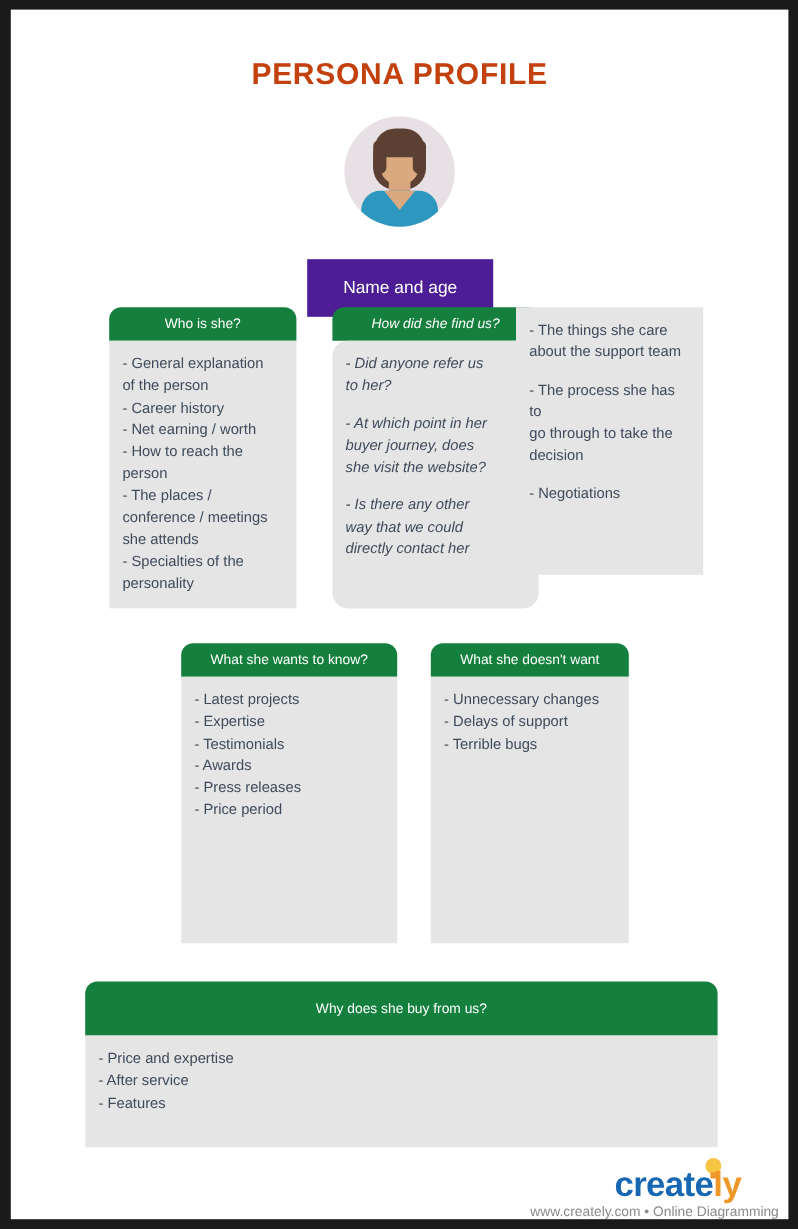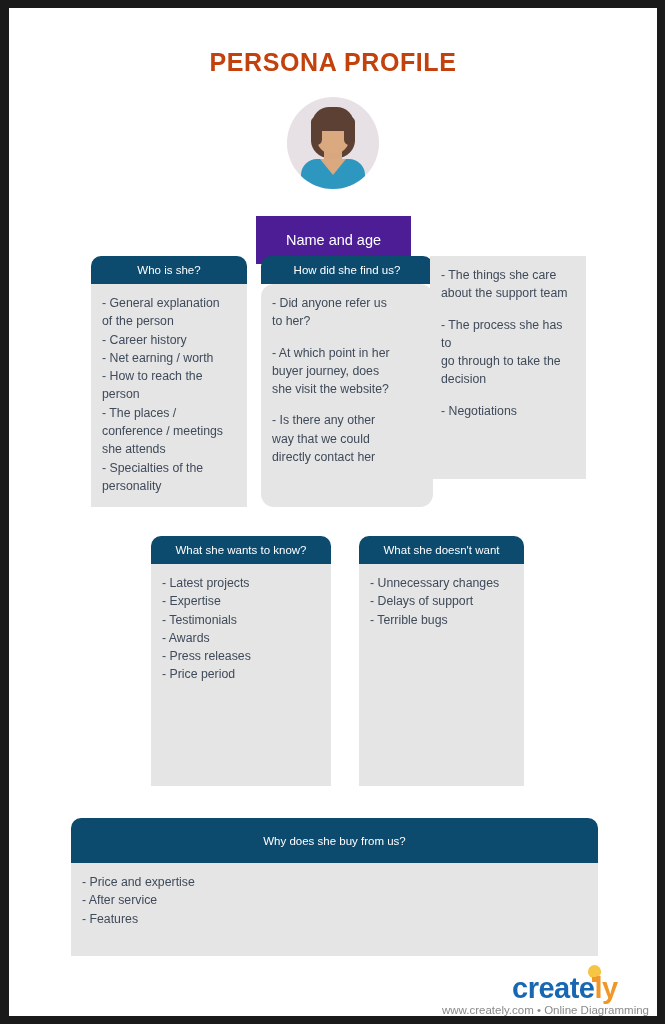--- a/index.html
+++ b/index.html
@@ -133,21 +133,21 @@
     font-size: 14.5px;
     margin-top: 31px;
   }
 
   
   .card {
     position: absolute;
   }
   .card-head {
     border-radius: 10px 10px 0 0;
-    background: #0c4a6e;
+    background: #15803d;
     color: #ffffff;
     font-size: 11.5px;
     display: flex;
     align-items: center;
     justify-content: center;
     height: 28px;
     text-align: center;
   }
   .card-body {
     background: #e5e5e5;
@@ -156,21 +156,21 @@
     line-height: 18.3px;
     padding: 10px 11px 8px 11px;
     box-sizing: border-box;
   }
   .card-body .ln { white-space: pre-wrap; }
   .card-body .gap { height: 13px; }
 
   
   #card-who       { left: 82px;  top: 248px; width: 156px; }
   #card-who   .card-body { height: 223px; }
-  #card-find      { left: 252px; top: 248px; width: 172px; }
+  #card-find      { left: 268px; top: 248px; width: 172px; font-style: italic; }
   #card-find  .card-body { height: 223px; border-radius: 13px; }
   #card-pain      { left: 421px; top: 248px; width: 156px; }
   #card-pain  .card-body { height: 223px; }
 
   
   #card-wants     { left: 142px; top: 528px; width: 180px; }
   #card-wants .card-body { height: 222px; }
   #card-avoid     { left: 350px; top: 528px; width: 165px; }
   #card-avoid .card-body { height: 222px; }
 

